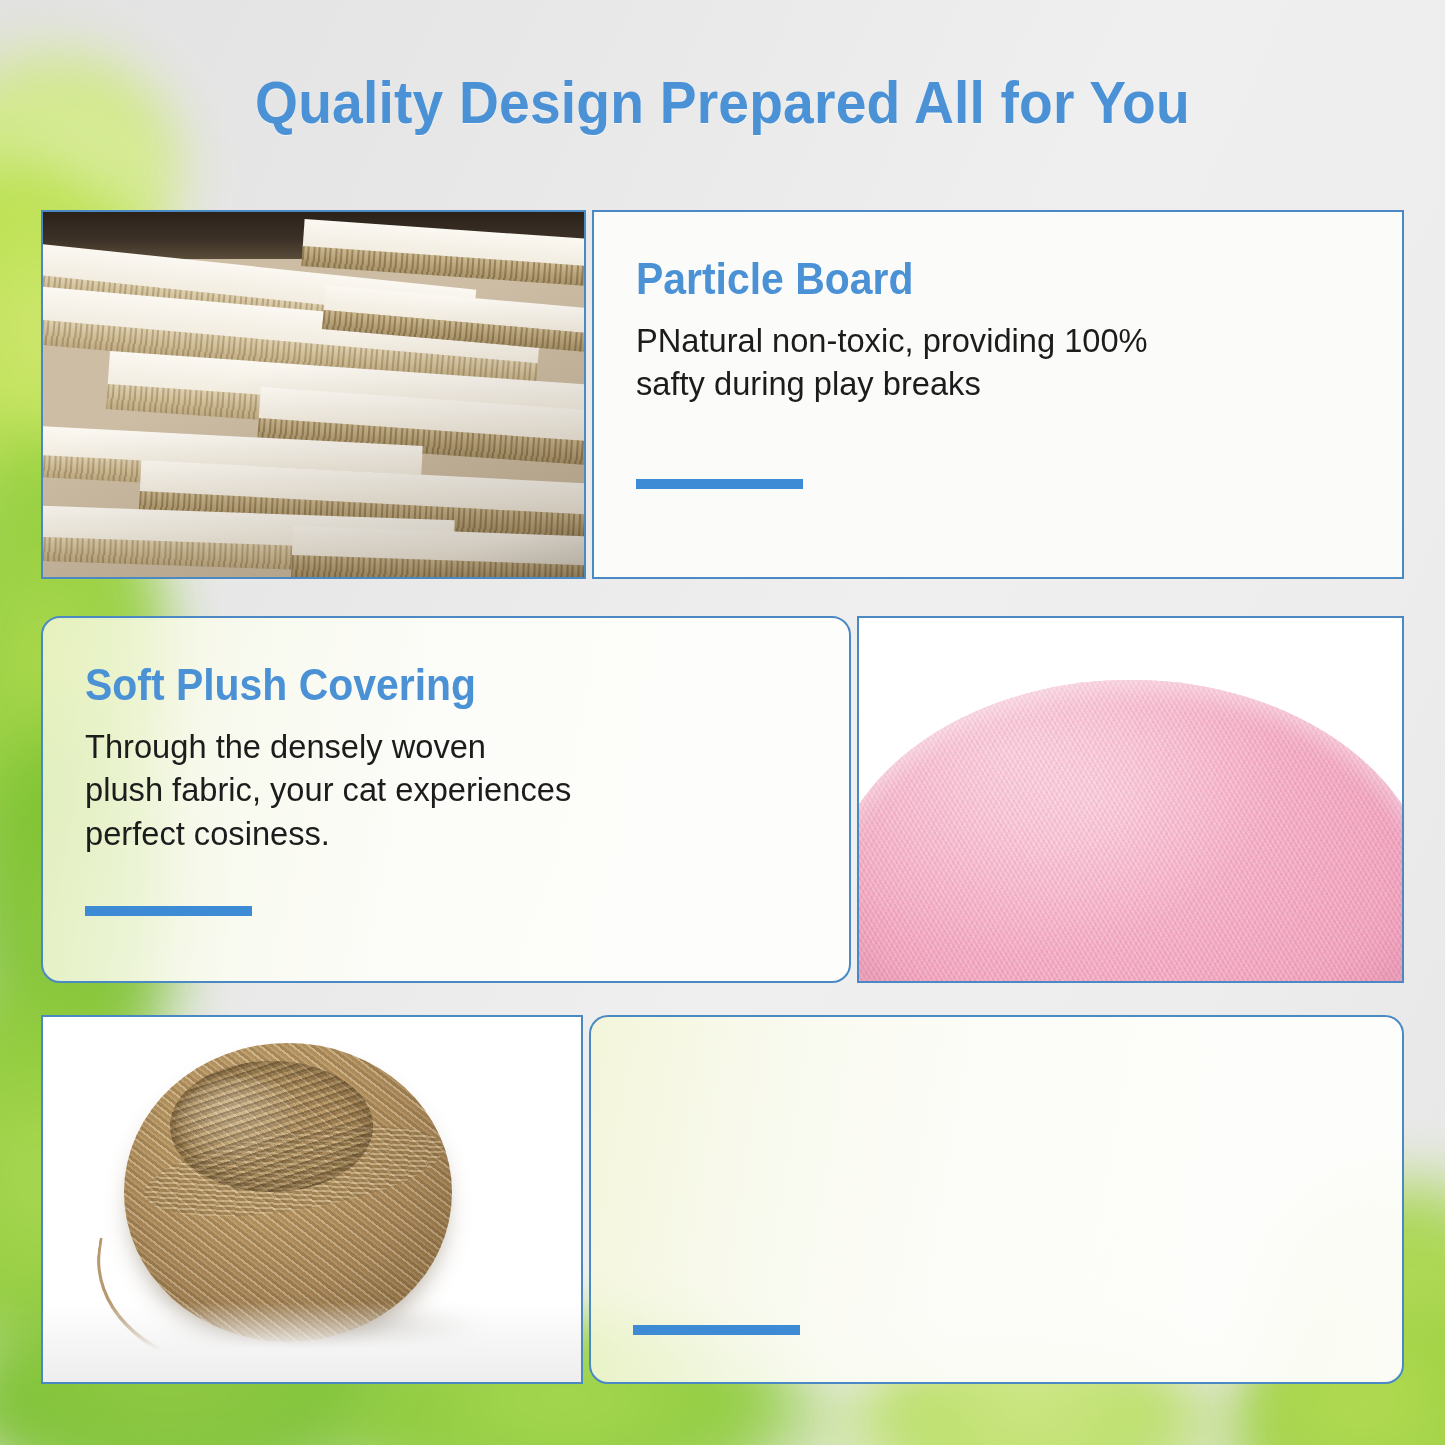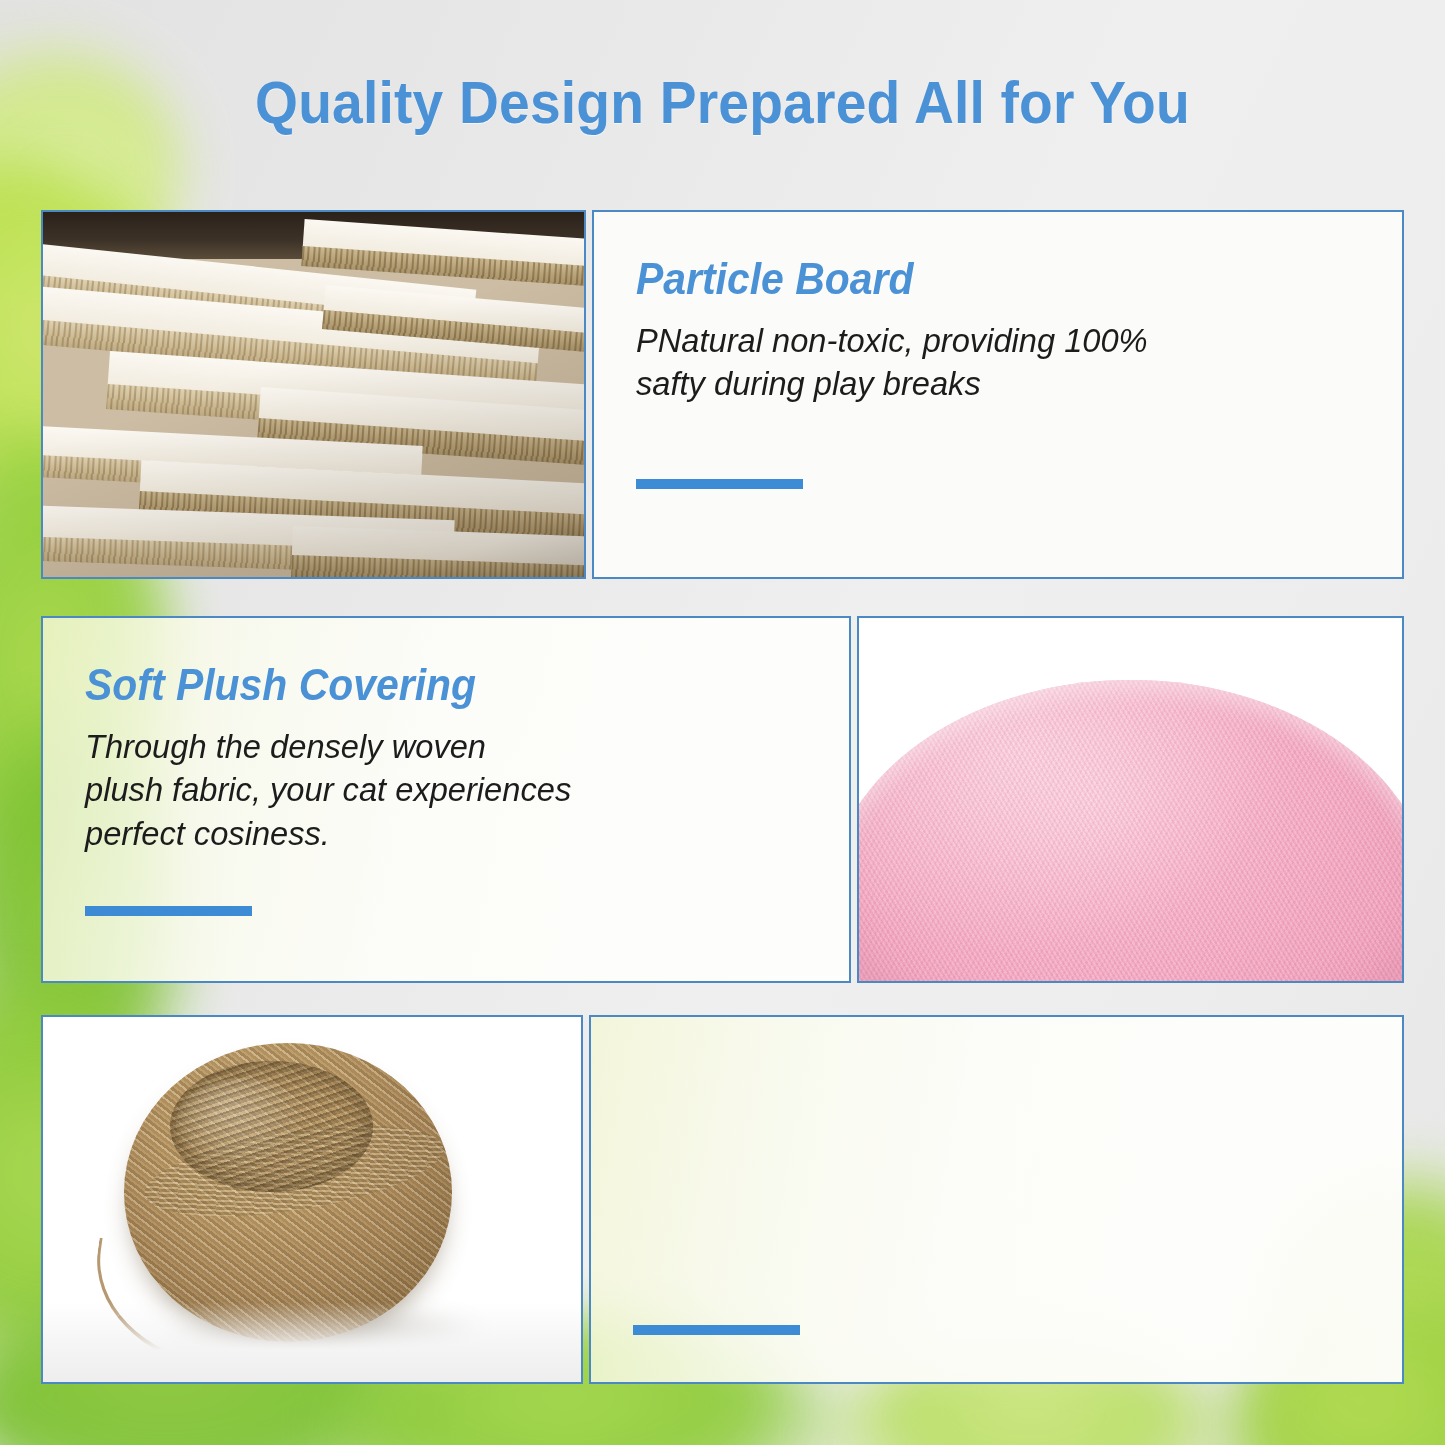--- a/index.html
+++ b/index.html
@@ -50,25 +50,26 @@
     transform:scaleX(.92);
     text-shadow:0 1px 0 rgba(255,255,255,.6);
     white-space:nowrap;
   }
 
   
   .card{position:absolute;display:flex;}
   .cell{
     border:2px solid #4a89c4;
     box-sizing:border-box;
-    position:relative;overflow:hidden;font-style:italic;
+    position:relative;overflow:hidden;
   }
   .text-cell{background:rgba(252,252,250,.93);}
   .text-cell.tinted{
     background:linear-gradient(100deg,rgba(244,247,214,.82) 0%,rgba(250,251,238,.9) 22%,rgba(253,253,250,.95) 48%,rgba(254,254,252,.96) 100%);
+    border-radius:19px;
   }
   .img-cell{background:#fff;}
   .pad{padding:44px 40px 0 42px;}
   .card-title{
     color:#4a91d6;font-weight:bold;font-size:44px;line-height:1.06;
     transform:scaleX(.93);transform-origin:left center;
     white-space:nowrap;margin:0 0 16px 0;
   }
   .card-body{
     color:#1c1c1c;font-size:34px;line-height:1.28;

